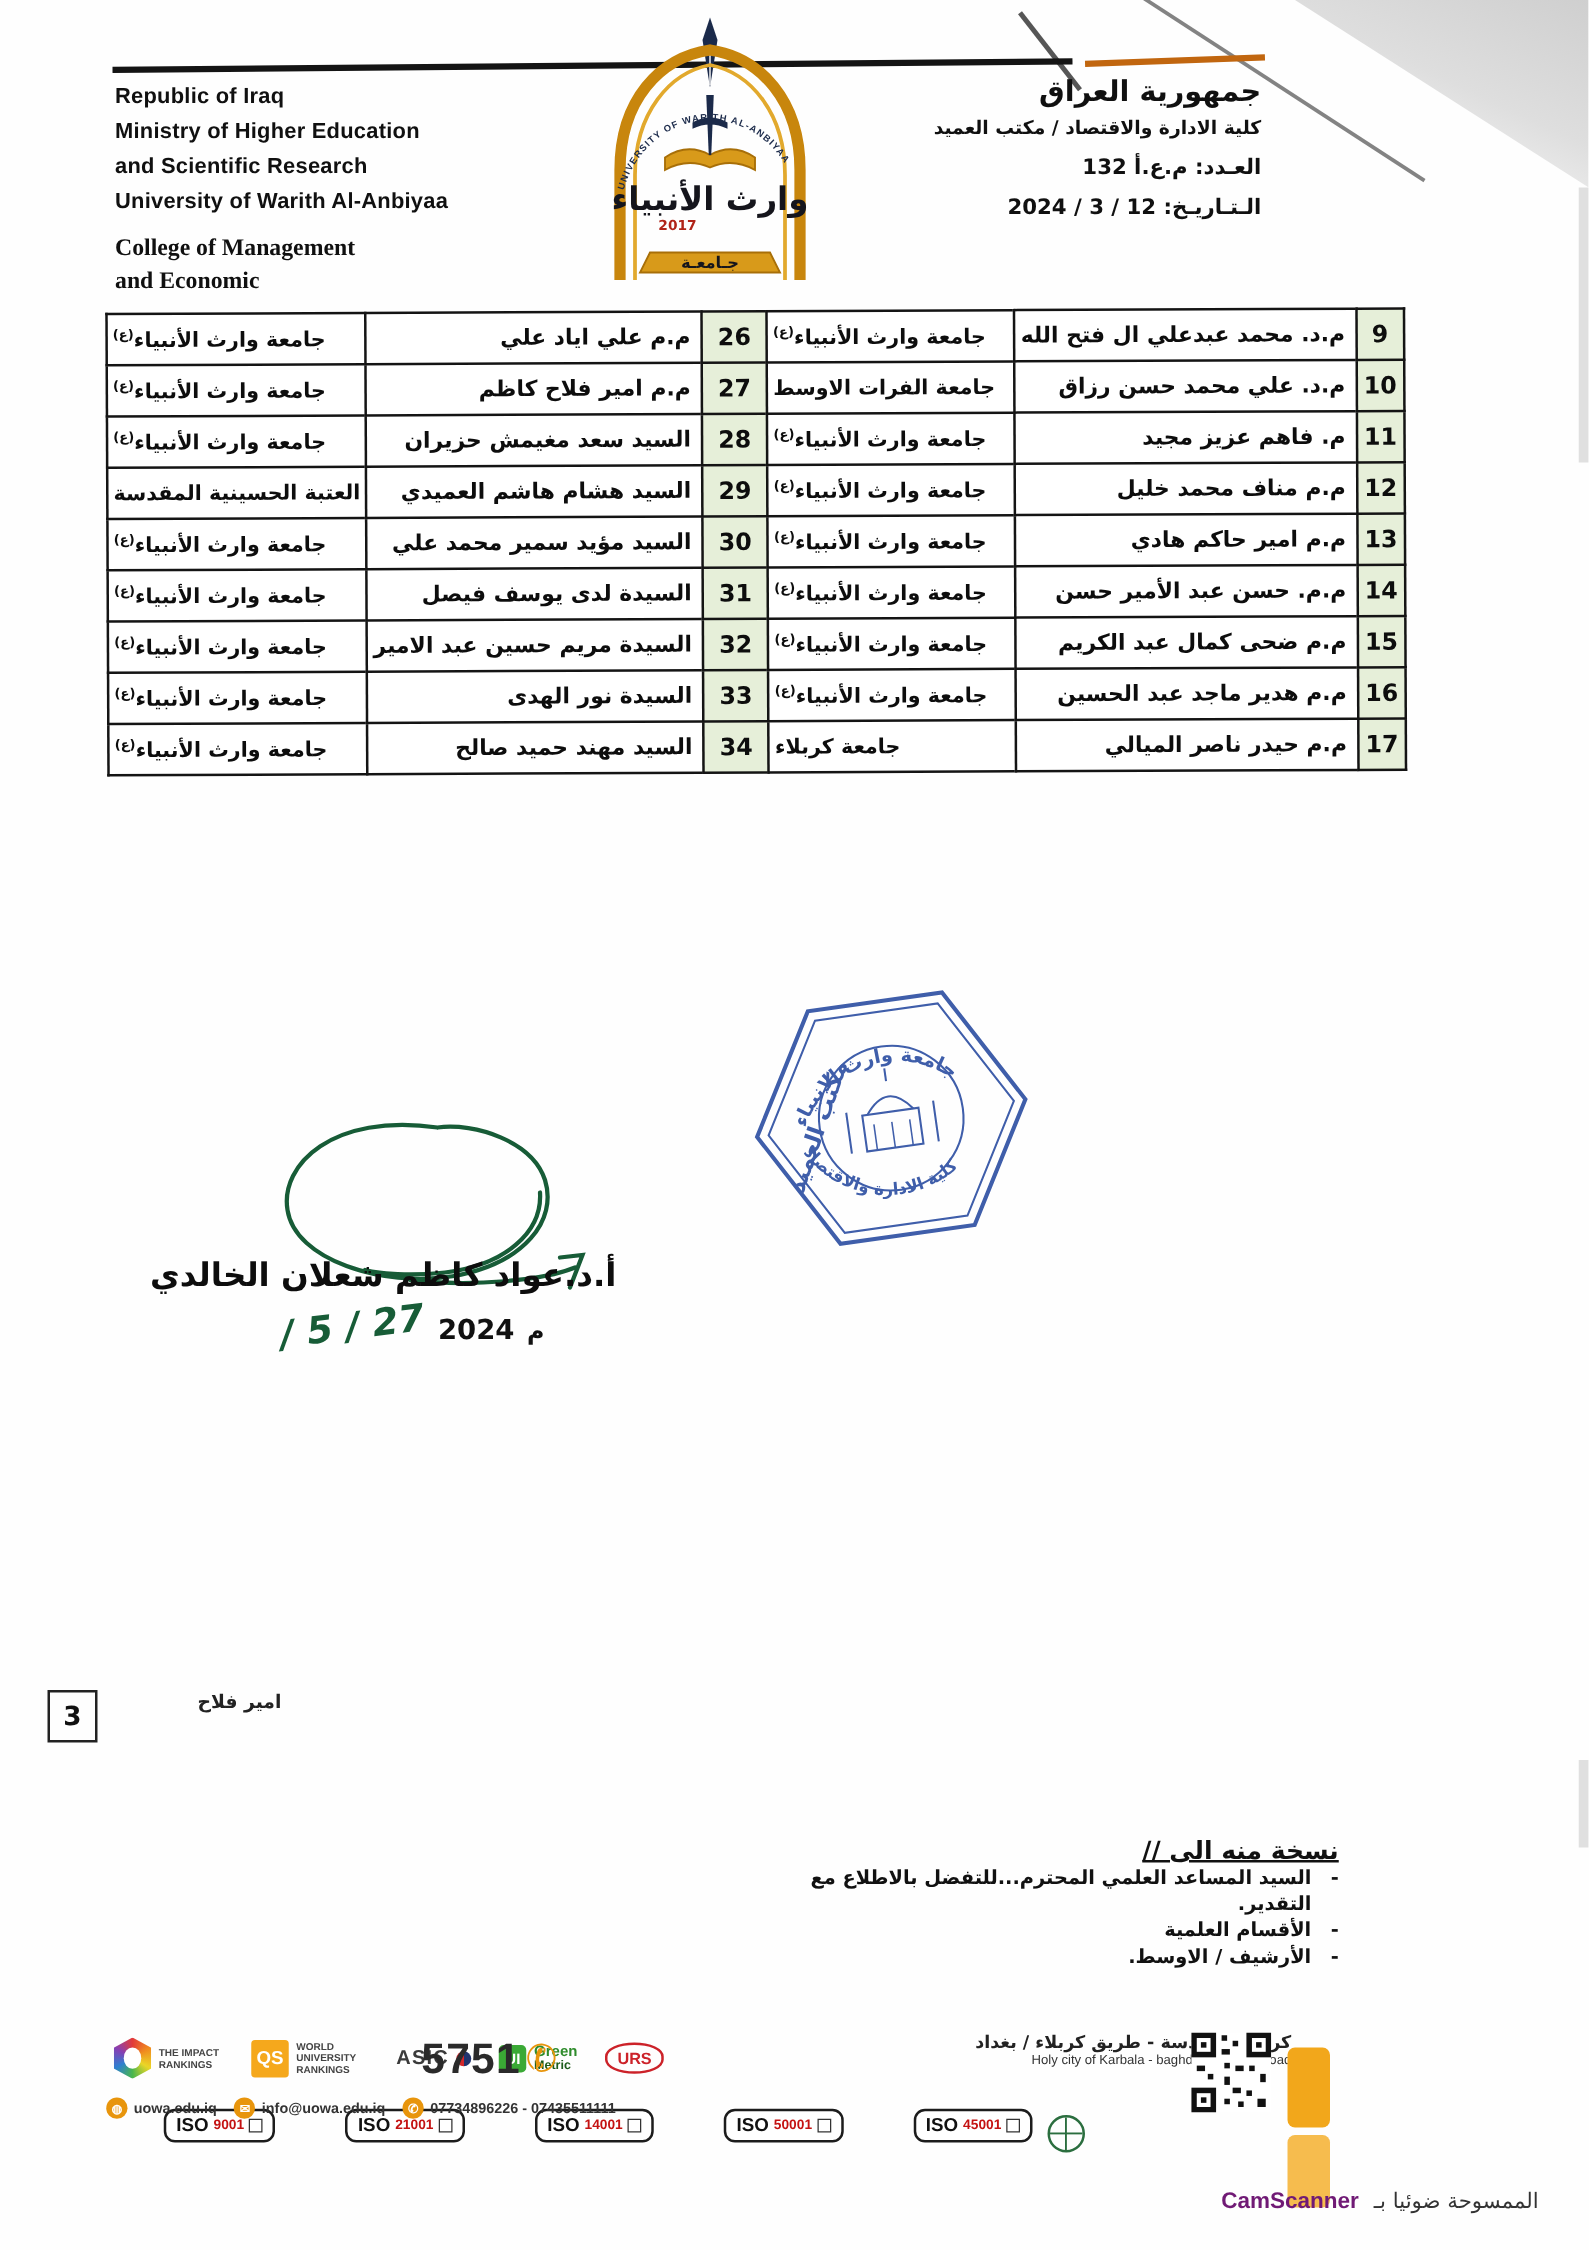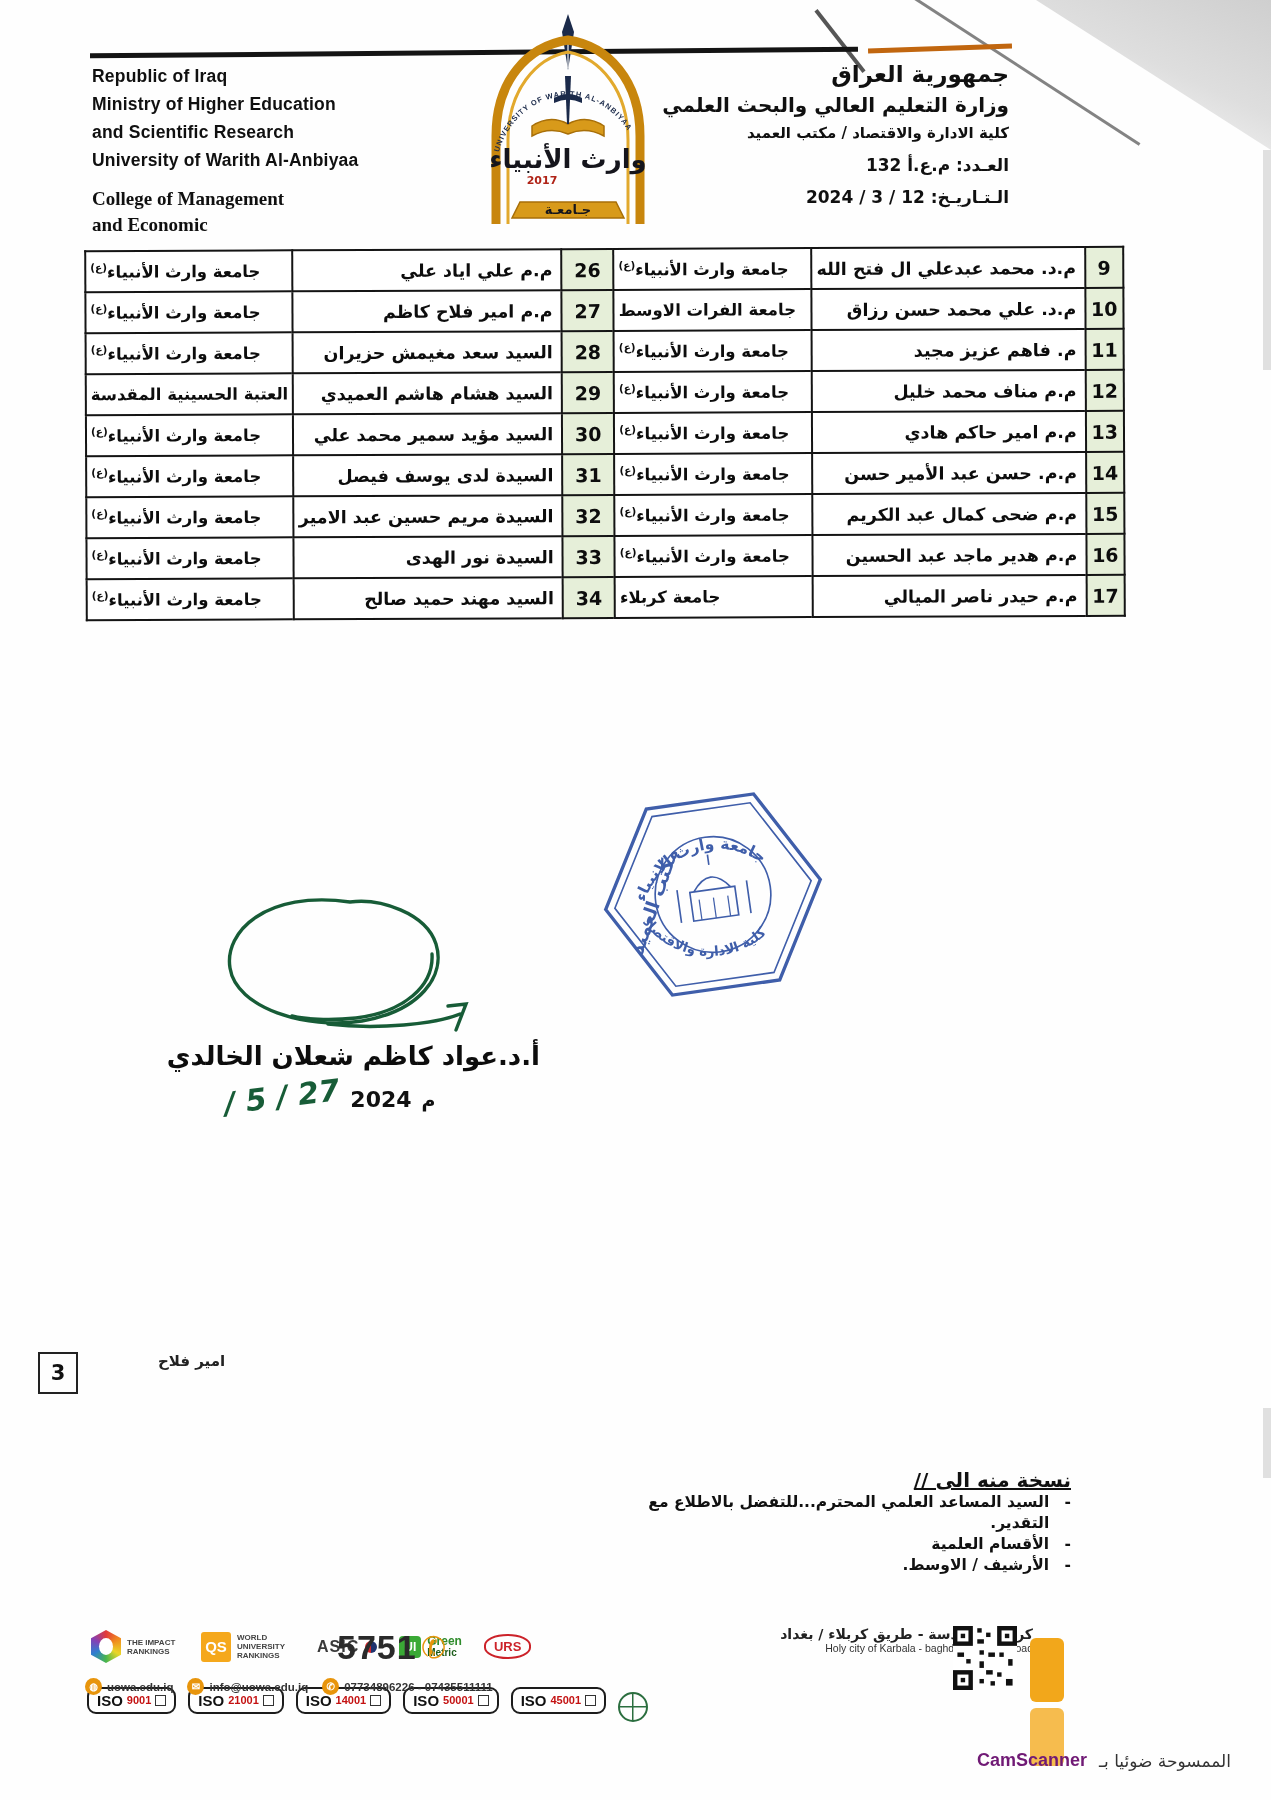--- a/index.html
+++ b/index.html
@@ -37,21 +37,21 @@
     transform:rotate(-.25deg);background:#fff;}
   table.roster td{border:2.2px solid #141414;height:37px;vertical-align:middle;color:#0d0d0d;}
   td.num-cell{background:#e6efd9;color:#9c2b12;font-weight:700;font-size:19px;text-align:center;}
   td.name-cell{font-weight:700;font-size:17.5px;text-align:right;padding:0 8px 0 4px;white-space:nowrap;}
   td.uni-cell{font-weight:700;font-size:16.5px;text-align:left;padding:0 4px;white-space:nowrap;}
   td .sup{font-size:10.5px;vertical-align:super;}
   
   .stamp{position:absolute;left:598px;top:782px;width:230px;height:225px;transform:rotate(-8deg);opacity:.9;}
   
   .sig-draw{position:absolute;left:208px;top:888px;width:280px;height:170px;}
-  .sig-block{position:absolute;left:120px;top:1041px;width:420px;text-align:right;direction:rtl;}
+  .sig-block{position:absolute;left:120px;top:1006px;width:420px;text-align:left;direction:rtl;}
   .sig-name{font-size:26px;font-weight:700;color:#0d0d0d;}
   .sig-title{font-size:21px;font-weight:700;color:#141414;margin-top:6px;}
   .sig-date{margin-top:8px;direction:rtl;font-weight:700;display:flex;justify-content:center;align-items:baseline;gap:10px;}
   .sig-date .hand{color:#175c37;font-size:30px;font-style:italic;transform:rotate(-7deg);display:inline-block;}
   .sig-date .yr{color:#111;font-size:22px;}
   .sig-date .suf{color:#111;font-size:19px;}
   
   .copy-note{position:absolute;right:200px;top:1468px;width:480px;direction:rtl;text-align:right;color:#111;}
   .copy-note .hd{font-size:20px;font-weight:700;text-decoration:underline;}
   .copy-note .item{display:flex;gap:8px;font-size:15.5px;font-weight:700;line-height:21px;}
@@ -73,21 +73,21 @@
   .asic-txt{font-family:"Liberation Sans",sans-serif;font-weight:700;font-size:16px;color:#3a3a3a;letter-spacing:1px;}
   .asic-dot{width:12px;height:12px;border-radius:50%;background:linear-gradient(90deg,#d2262b 50%,#20336e 50%);}
   .ui-box{width:22px;height:22px;background:#3aa935;color:#fff;font-weight:700;font-size:12px;border-radius:4px;
     display:flex;align-items:center;justify-content:center;font-family:"Liberation Sans",sans-serif;}
   .green-lbl{font-family:"Liberation Sans",sans-serif;font-weight:700;font-size:12px;color:#2f8c2c;line-height:12px;}
   .green-lbl .m{color:#1c5c1a;font-size:10px;}
   .urs{border:2.2px solid #cc2229;border-radius:50%/45%;padding:3px 8px;color:#cc2229;font-weight:700;
     font-family:"Liberation Sans",sans-serif;font-size:13px;}
   .iso-row{position:absolute;left:2px;top:52px;display:flex;align-items:center;gap:12px;}
   .iso-pill{display:inline-flex;align-items:center;gap:4px;border:2.6px solid #1c1c1c;border-radius:9px;
-    padding:3px 8px;background:#fff;}
+    padding:3px 8px;background:#fff;margin-left:44px;}
   .iso-pill .iso{font-family:"Liberation Sans",sans-serif;font-weight:700;font-size:15px;color:#111;}
   .iso-pill .n{color:#c41212;font-weight:700;font-size:11px;font-family:"Liberation Sans",sans-serif;}
   .iso-pill .cb{width:9px;height:9px;border:1.4px solid #333;}
   .globe-mini{width:26px;height:26px;border-radius:50%;border:2px solid #2b6e3f;position:relative;margin-top:14px;
     background:
       linear-gradient(#2b6e3f,#2b6e3f) center/100% 1.5px no-repeat,
       linear-gradient(90deg,#2b6e3f,#2b6e3f) center/1.5px 100% no-repeat;}
   .contact{position:absolute;left:548px;top:0;width:400px;direction:rtl;}
   .addr-ar{font-size:14px;font-weight:700;color:#222;text-align:right;}
   .addr-en{font-family:"Liberation Sans",sans-serif;font-size:10.5px;color:#333;text-align:right;direction:ltr;}
@@ -155,21 +155,20 @@
       <text x="100" y="162" text-anchor="middle" font-size="26" font-weight="700" fill="#15151c">وارث الأنبياء</text>
       <text x="74" y="178" text-anchor="middle" font-size="11" font-weight="700" fill="#b02418">2017</text>
 
       <path d="M 52 196 L 148 196 L 156 212 L 44 212 Z" fill="#d89a1a" stroke="#a86f08" stroke-width="1.5"></path>
       <text x="100" y="208" text-anchor="middle" font-size="13" font-weight="700" fill="#15151c">جـامعـة</text>
     </svg>
   </div>
 
   <div class="hdr-ar">
     <div class="a1">جمهورية العراق</div>
-    <div class="a2">وزارة التعليم العالي والبحث العلمي</div>
     <div class="a4">كلية الادارة والاقتصاد / مكتب العميد</div>
     <div class="num">العـدد: م.ع.أ 132</div>
     <div class="date">الـتـاريـخ: 12 / 3 / 2024</div>
   </div>
 
   <table class="roster">
     <colgroup>
       <col style="width:38px">
         <col style="width:268px">
         <col style="width:198px">

